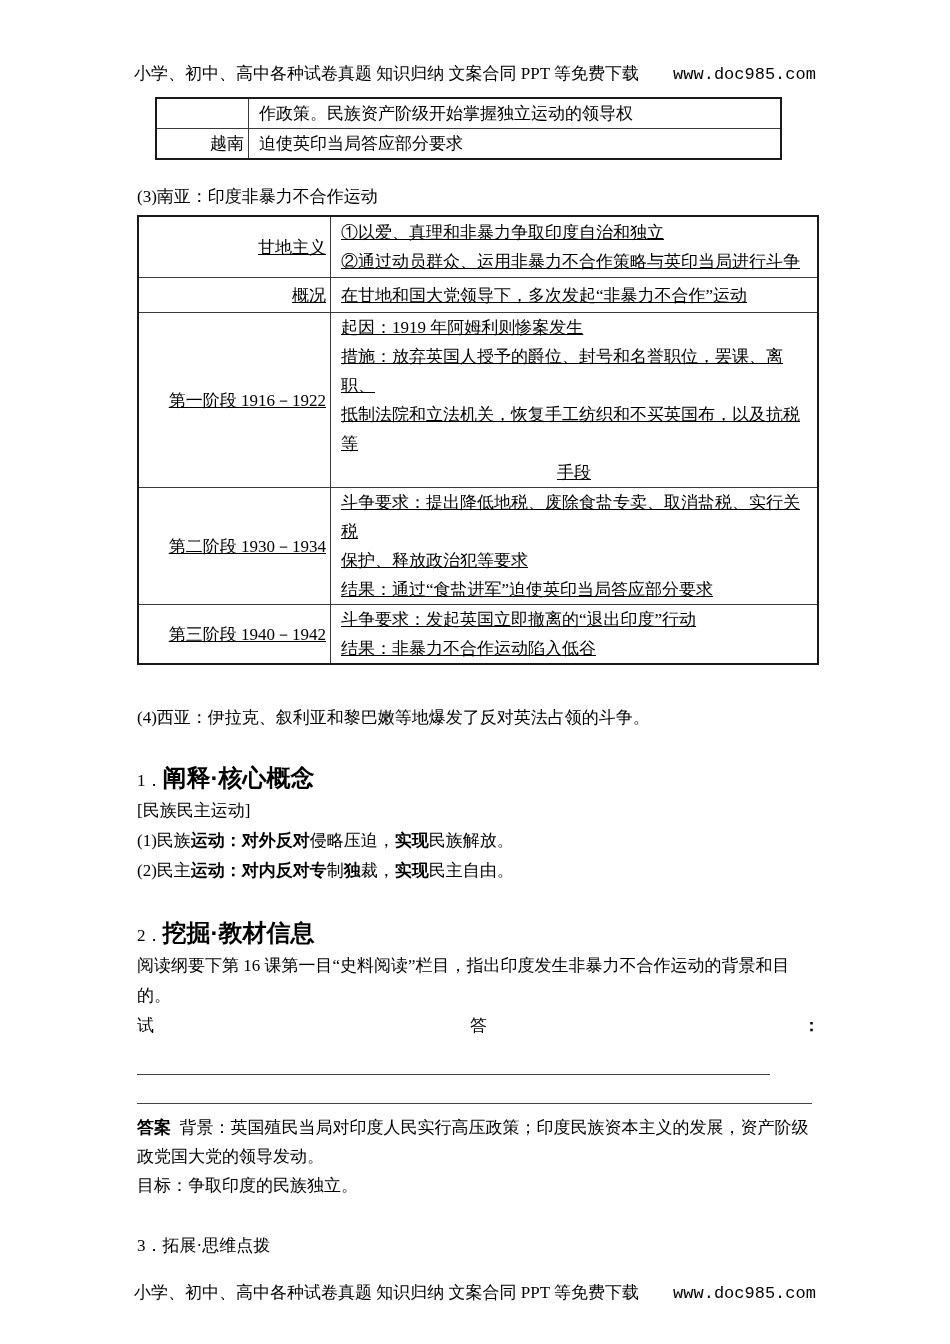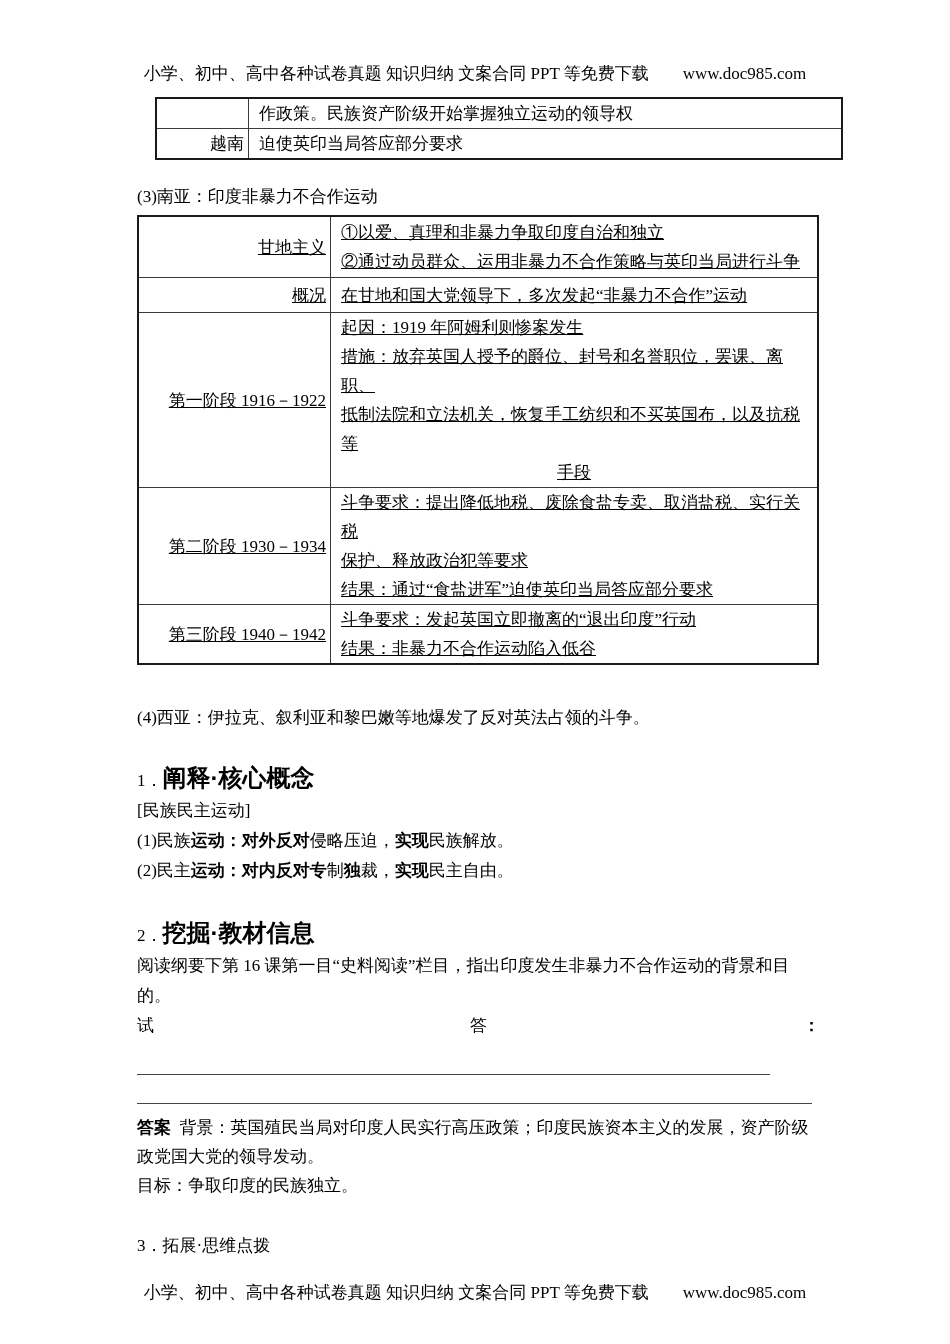--- a/index.html
+++ b/index.html
@@ -18,27 +18,27 @@
     text-align:center;
     font-size:17px;
     white-space:nowrap;
   }
   .ftr{
     margin-top:20px;
     text-align:center;
     font-size:17px;
     white-space:nowrap;
   }
-  .hdr .site,.ftr .site{margin-left:34px;font-family:Liberation Serif, serif;}
+  .hdr .site,.ftr .site{margin-left:34px;font-family:Liberation Mono, monospace;}
   table{border-collapse:collapse;border:2px solid #1a1a1a;}
   td{border:1px solid #3a3a3a;vertical-align:middle;line-height:29px;}
   td.lbl{text-align:right;padding:0 4px;}
   td.val{padding:0 10px;text-align:left;}
   .cont-table{margin-top:47px;margin-left:18px;}
-  .cont-table{width:688px;margin-top:12px;}
+  .cont-table{width:627px;margin-top:12px;}
   .cont-table td{height:29px;}
   .cont-table .lbl{width:83px;}
   .center{text-align:center;}
   .sec-line{line-height:30px;margin-top:22px;}
   .gandhi-table{margin-top:3px;width:682px;text-decoration:underline;}
   .gandhi-table .lbl{width:183px;}
   .h2lines td{height:60px;}
   .h1line td{height:34px;}
   .h4lines td{height:118px;}
   .h3lines td{height:85px;}

